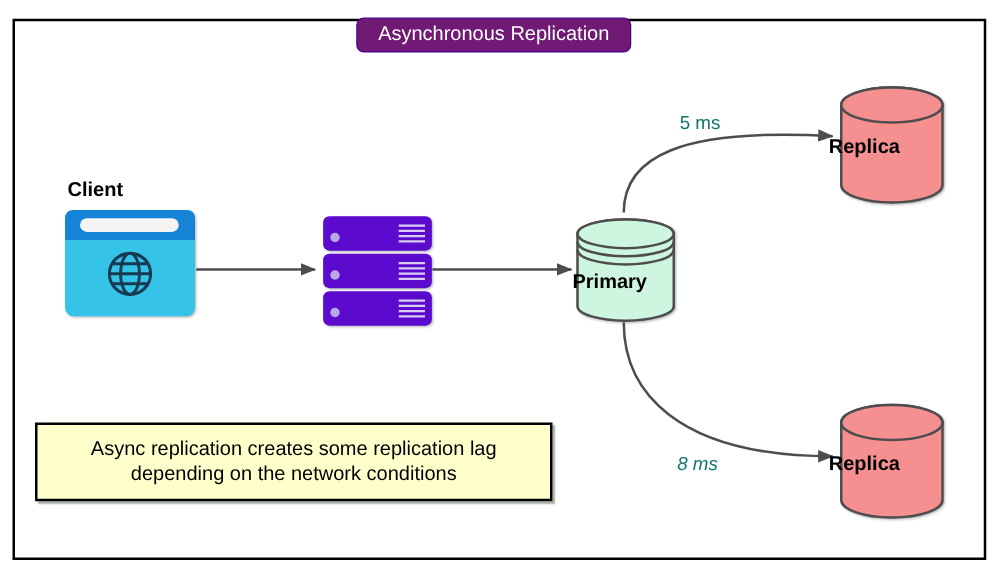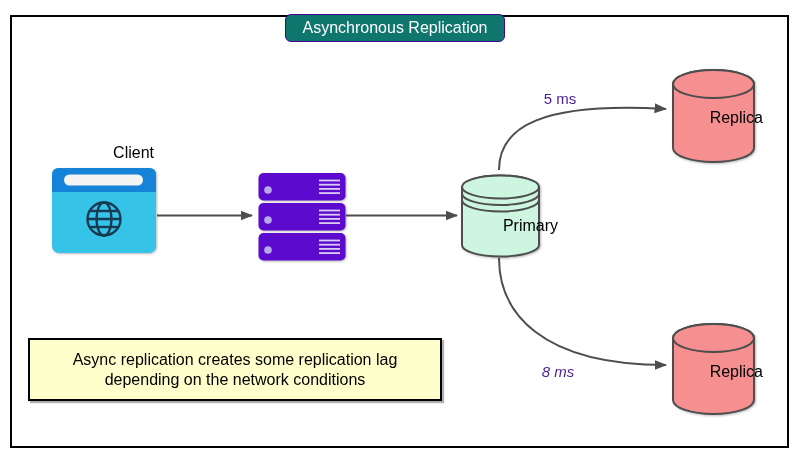--- a/index.html
+++ b/index.html
@@ -15,44 +15,45 @@
     position: absolute;
     left: 10px; top: 15px;
     width: 779px; height: 433px;
     border: 2px solid #000000;
     background: transparent;
   }
   .title-banner {
     position: absolute;
     left: 285px; top: 14px;
     width: 220px; height: 28px;
-    background: #0f766e;
+    background: #701a75;
     border: 1px solid #4a0096;
     border-radius: 6px;
     color: #ffffff;
     font-size: 16px;
     display: flex; align-items: center; justify-content: center;
     z-index: 3;
   }
   .svg-layer { position: absolute; left: 0; top: 0; z-index: 2; }
   .shape-shadow { filter: drop-shadow(1.5px 1.5px 1px rgba(0,0,0,0.28)); }
   .node-label {
     position: absolute;
     width: 100px;
-    text-align: right;
+    text-align: left;
     font-size: 16px;
     color: #000000;
     z-index: 4;
+    font-weight: bold;
   }
   .edge-label {
     position: absolute;
     width: 80px;
     text-align: center;
     font-size: 15px;
-    color: #4c1d95;
+    color: #0f766e;
     z-index: 4;
   }
   .note-box {
     position: absolute;
     left: 28px; top: 338px;
     width: 414px; height: 63px;
     background: #ffffcc;
     border: 2px solid #000000;
     box-shadow: 2px 2px 1px rgba(110,110,110,0.55);
     display: flex; align-items: center; justify-content: center;

